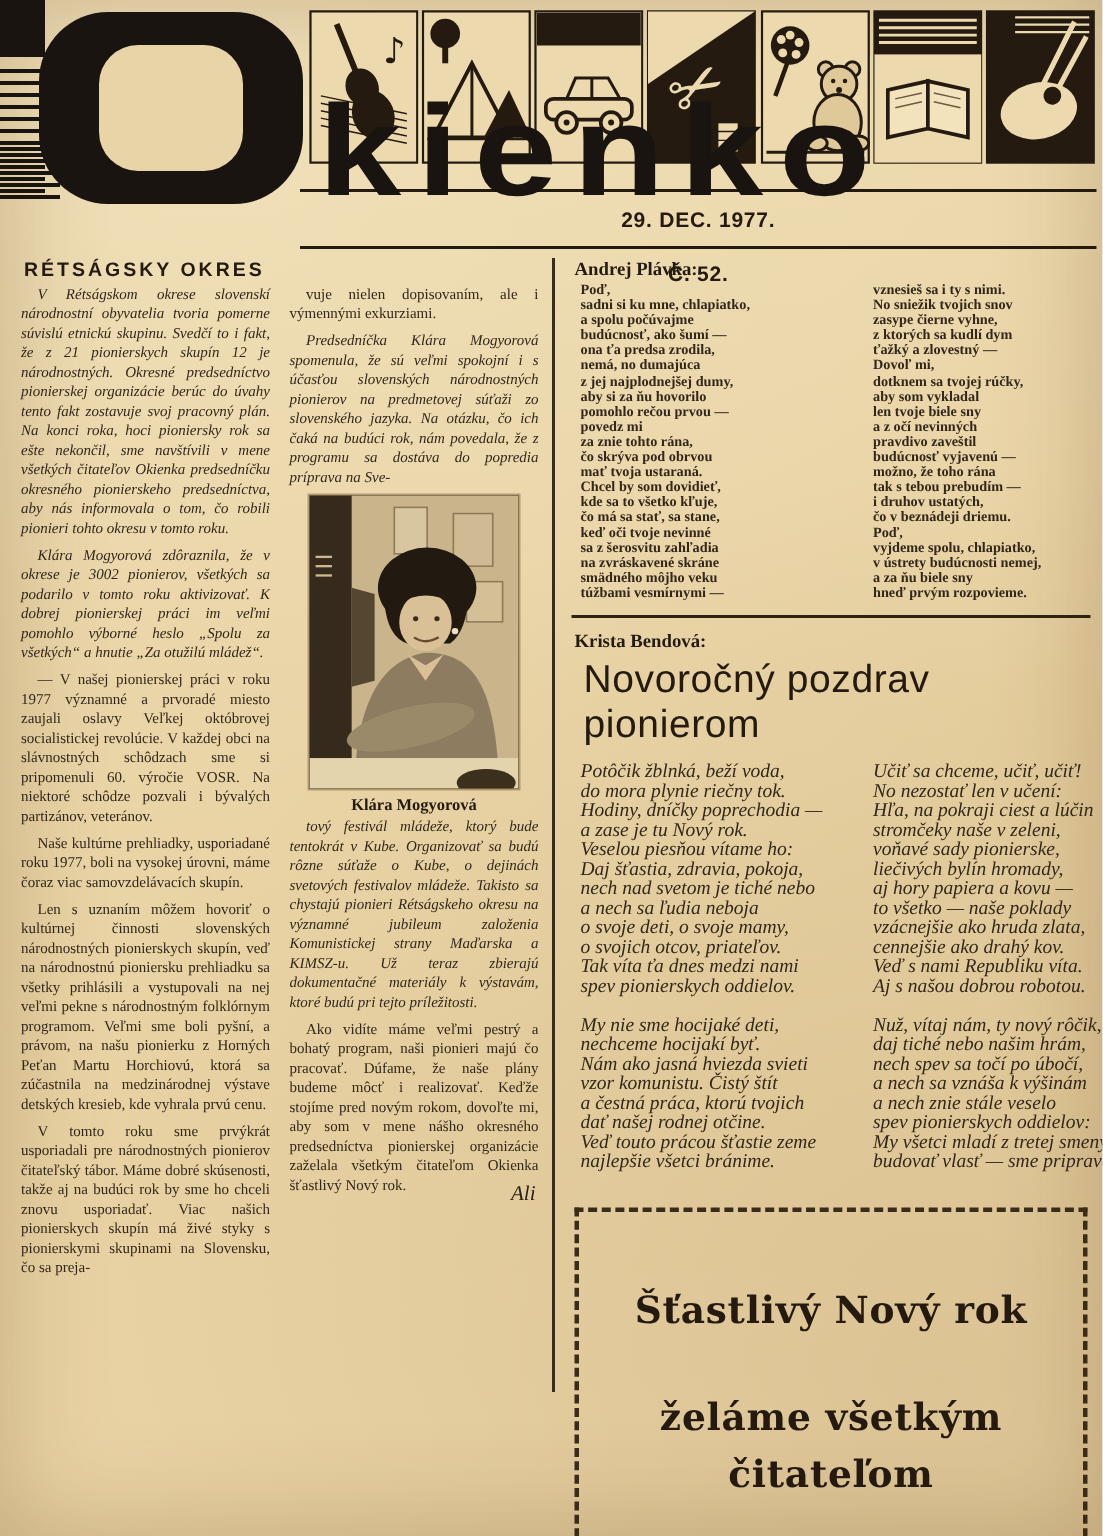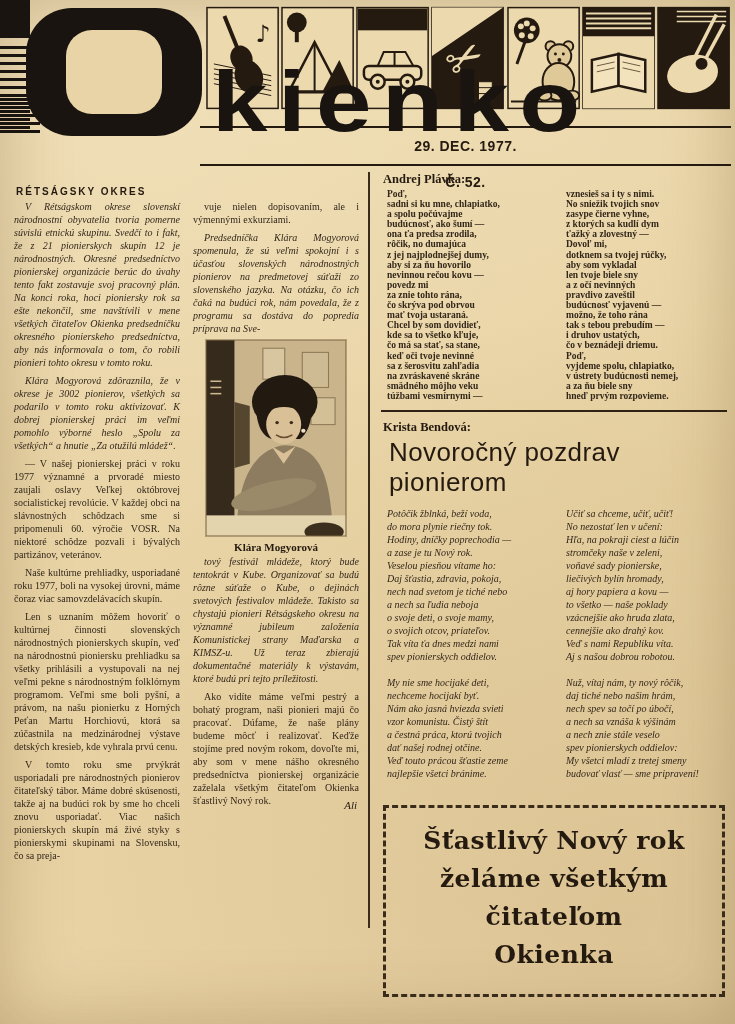--- a/index.html
+++ b/index.html
@@ -40,57 +40,57 @@
   .lines-icon{width:30px;height:13px;
     background:repeating-linear-gradient(180deg,#241a10 0 2px,transparent 2px 4.5px);}
   .dateband .spacer{flex:1;}
   
   .main{display:flex;padding:5px 6px 0 14px;}
   .left-article{width:348px;flex:none;}
   .vrule{flex:none;width:2px;height:756px;background:#3a2c1b;margin:2px 7px 0 6px;}
   .right-col{flex:1;min-width:0;padding-left:4px;}
   
   .kicker{font-family:"Liberation Sans","DejaVu Sans",sans-serif;font-weight:bold;
-    font-size:10px;letter-spacing:2px;color:#241a10;margin:16px 0 3px 2px;}
+    font-size:13px;letter-spacing:2px;color:#241a10;margin:2px 0 3px 2px;}
   .headline{font-family:"Liberation Sans","DejaVu Sans",sans-serif;font-weight:bold;
     font-style:italic;font-size:26px;line-height:30px;letter-spacing:-.3px;
     color:#1c1208;margin:0 0 10px 2px;}
   .cols{display:flex;gap:13px;}
   .col{width:166px;flex:none;}
   .para{font-size:10px;line-height:13px;text-align:justify;text-indent:11px;
     margin:0 0 5px 0;color:#33271a;}
   .para.italic{font-style:italic;}
   .para.roman{font-style:normal;}
   figure{margin:5px 6px 2px 6px;}
   .photo{display:block;width:140px;height:196px;margin:0 auto;
     box-shadow:0 0 0 1px rgba(70,50,25,.35);}
   figcaption{text-align:center;font-weight:bold;font-size:11px;margin-top:5px;color:#241a10;}
-  .signature{text-align:right;font-style:italic;font-size:11px;margin-top:-13px;padding-right:2px;}
+  .signature{text-align:right;font-style:italic;font-size:14px;margin-top:-13px;padding-right:2px;}
   
   .poem-author{font-weight:bold;font-size:12.5px;color:#241a10;margin:2px 0 2px 2px;}
   .title-outline{
     font-family:"Liberation Sans","DejaVu Sans",sans-serif;font-weight:bold;
     font-size:31px;line-height:36px;letter-spacing:2px;margin:2px 0 8px 8px;
     color:#2b2014;-webkit-text-stroke:2.2px #2b2014;-webkit-text-fill-color:transparent;
   }
   .title-light{
     font-family:"Liberation Sans","DejaVu Sans",sans-serif;font-weight:normal;
     font-size:26px;line-height:30px;letter-spacing:.4px;margin:2px 0 10px 8px;color:#241a10;
   }
-  .poem-cols{display:flex;gap:8px;padding-left:6px;}
+  .poem-cols{display:flex;gap:24px;padding-left:6px;}
   .poem-col{width:50%;flex:none;}
   .pline{font-weight:bold;font-size:9.5px;line-height:10.1px;color:#33271a;white-space:nowrap;}
   .hrule{border:none;border-top:2px solid #2e2214;margin:9px 2px 8px 0;}
   .stanza{margin-bottom:13px;}
-  .iline{font-style:italic;font-size:10px;line-height:13px;color:#33271a;white-space:nowrap;}
+  .iline{font-style:italic;font-size:13px;line-height:13px;color:#33271a;white-space:nowrap;}
   
   .greeting-box{margin:12px 4px 0 2px;border:3px dashed #3a2c1b;
     padding:14px 6px 20px 6px;text-align:center;}
   .greet-line{font-family:"DejaVu Serif","Liberation Serif",serif;font-weight:bold;
-    font-size:25px;line-height:38px;color:#241a10;letter-spacing:.5px;}
+    font-size:25px;line-height:38px;color:#241a10;letter-spacing:.5px;margin-top:33px;}
 </style>
 </head>
 <body>
 
 <div class="page">
 
   <header class="masthead">
     <div class="corner-block"></div>
     <div class="edge-stripes"></div>
     <div class="o-stripes"></div>
@@ -293,24 +293,24 @@
 
       <div>
         <div class="poem-author">Andrej Plávka:</div>
         <div class="poem-cols">
           <div class="poem-col">
               <div class="pline">Poď,</div>
               <div class="pline">sadni si ku mne, chlapiatko,</div>
               <div class="pline">a spolu počúvajme</div>
               <div class="pline">budúcnosť, ako šumí —</div>
               <div class="pline">ona ťa predsa zrodila,</div>
-              <div class="pline">rôčik, no dumajúca</div>
+              <div class="pline">nemá, no dumajúca</div>
               <div class="pline">z jej najplodnejšej dumy,</div>
               <div class="pline">aby si za ňu hovorilo</div>
-              <div class="pline">nevinnou rečou kovu —</div>
+              <div class="pline">pomohlo rečou prvou —</div>
               <div class="pline">povedz mi</div>
               <div class="pline">za znie tohto rána,</div>
               <div class="pline">čo skrýva pod obrvou</div>
               <div class="pline">mať tvoja ustaraná.</div>
               <div class="pline">Chcel by som dovidieť,</div>
               <div class="pline">kde sa to všetko kľuje,</div>
               <div class="pline">čo má sa stať, sa stane,</div>
               <div class="pline">keď oči tvoje nevinné</div>
               <div class="pline">sa z šerosvitu zahľadia</div>
               <div class="pline">na zvráskavené skráne</div>

